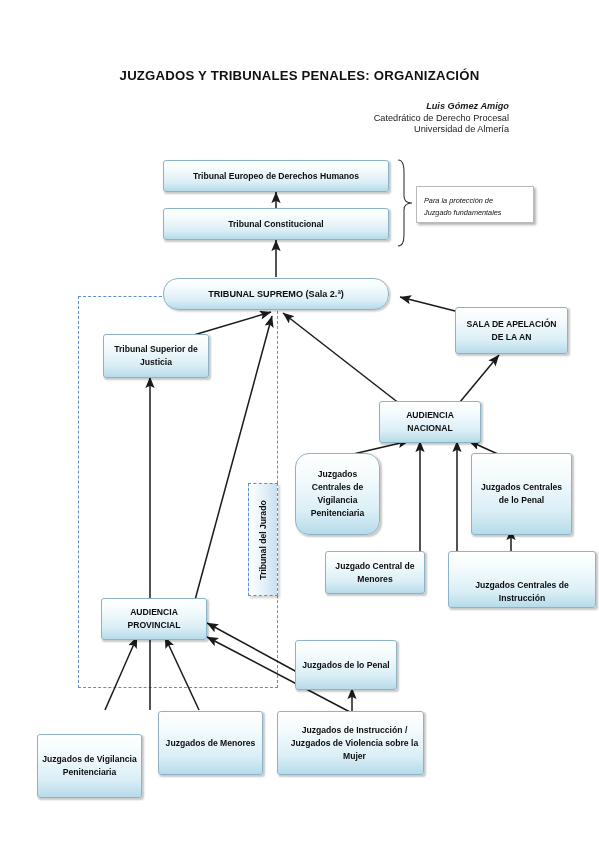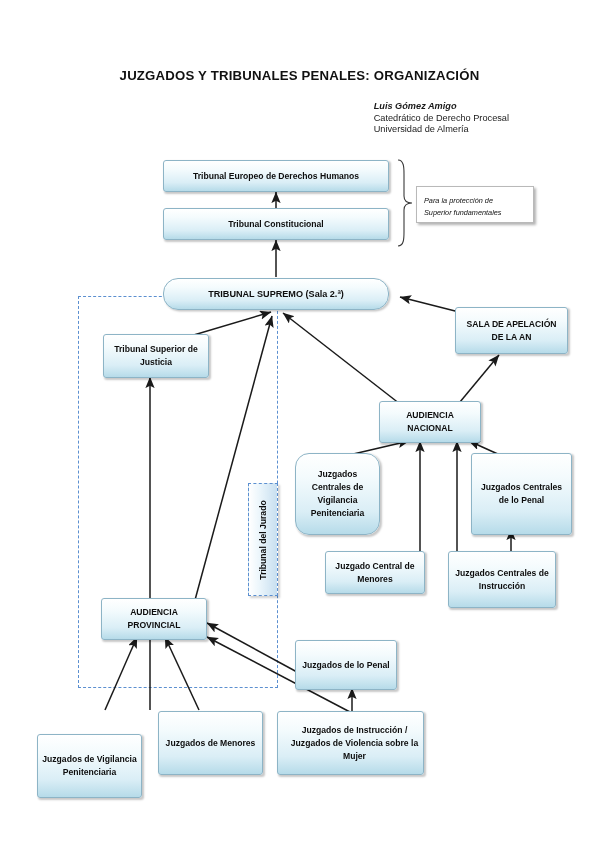--- a/index.html
+++ b/index.html
@@ -21,21 +21,21 @@
     width:599px;
     text-align:center;
     font-size:13.2px;
     font-weight:bold;
     letter-spacing:0.2px;
     color:#111111;
   }
   #byline{
     position:absolute;
     right:90px; top:101px;
-    text-align:left;
+    text-align:right;
     font-size:9.2px;
     color:#1a1a1a;
     line-height:11.6px;
   }
   #byline .author{ font-style:italic; font-weight:bold; }
 
   
   .node{
     position:absolute;
     box-sizing:border-box;
@@ -123,21 +123,21 @@
 
   <div id="dashed-region" style="left:78px; top:296px; width:200px; height:392px;"></div>
 
   <svg class="layer" id="brace-layer" viewBox="0 0 599 848">
     <path d="M 398 160 C 404 160 404 168 404 174 L 404 196 C 404 202 408 203 412 203
              C 408 203 404 204 404 210 L 404 232 C 404 238 404 246 398 246" fill="none" stroke="#3a3a3a" stroke-width="1.1"></path>
   </svg>
 
   <div id="annotation" style="left:416px; top:186px; width:118px; height:37px;">
     <div>Para la protección de</div>
-    <div>Superior fundamentales</div>
+    <div>Juzgado fundamentales</div>
   </div>
 
   <svg class="layer" id="arrow-layer" viewBox="0 0 599 848">
     <defs>
       <marker id="ah" markerWidth="9" markerHeight="9" refX="7.4" refY="3.1" orient="auto" markerUnits="strokeWidth">
         <path d="M0,0 L7.6,3.1 L0,6.2 L1.6,3.1 z" fill="#1a1a1a"></path>
       </marker>
     </defs>
     <g stroke="#1a1a1a" stroke-width="1.5" fill="none" marker-end="url(#ah)">
 
@@ -208,21 +208,21 @@
   </div>
 
   <div class="node" style="left:471px; top:453px; width:101px; height:82px;">
     <span>Juzgados Centrales de lo Penal</span>
   </div>
 
   <div class="node" style="left:325px; top:551px; width:100px; height:43px;">
     <span>Juzgado Central de Menores</span>
   </div>
 
-  <div class="node" style="left:448px; top:551px; width:108px; height:57px;">
+  <div class="node" style="left:448px; top:551px; width:148px; height:57px;align-items:flex-end;">
     <span>Juzgados Centrales de Instrucción</span>
   </div>
 
   <div id="jurado-box" style="left:248px; top:483px; width:30px; height:113px;">
     <span>Tribunal del Jurado</span>
   </div>
 
   <div class="node" style="left:101px; top:598px; width:106px; height:42px;">
     <span>AUDIENCIA PROVINCIAL</span>
   </div>

